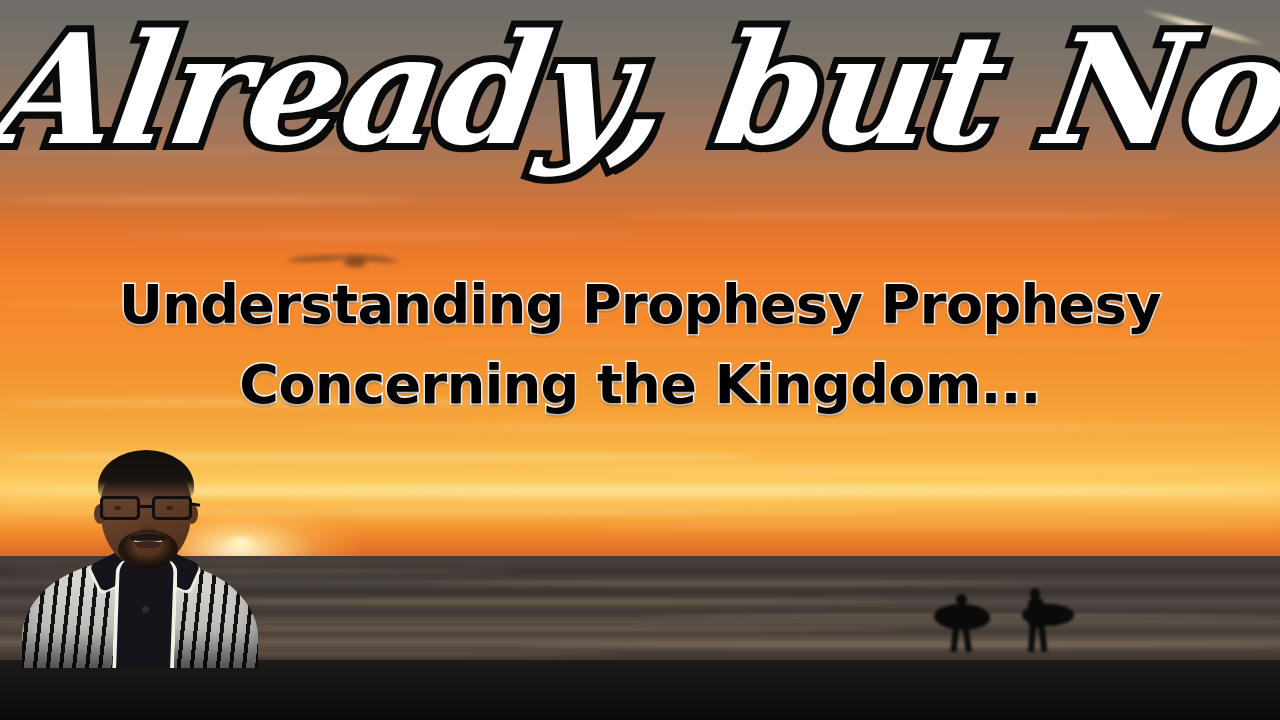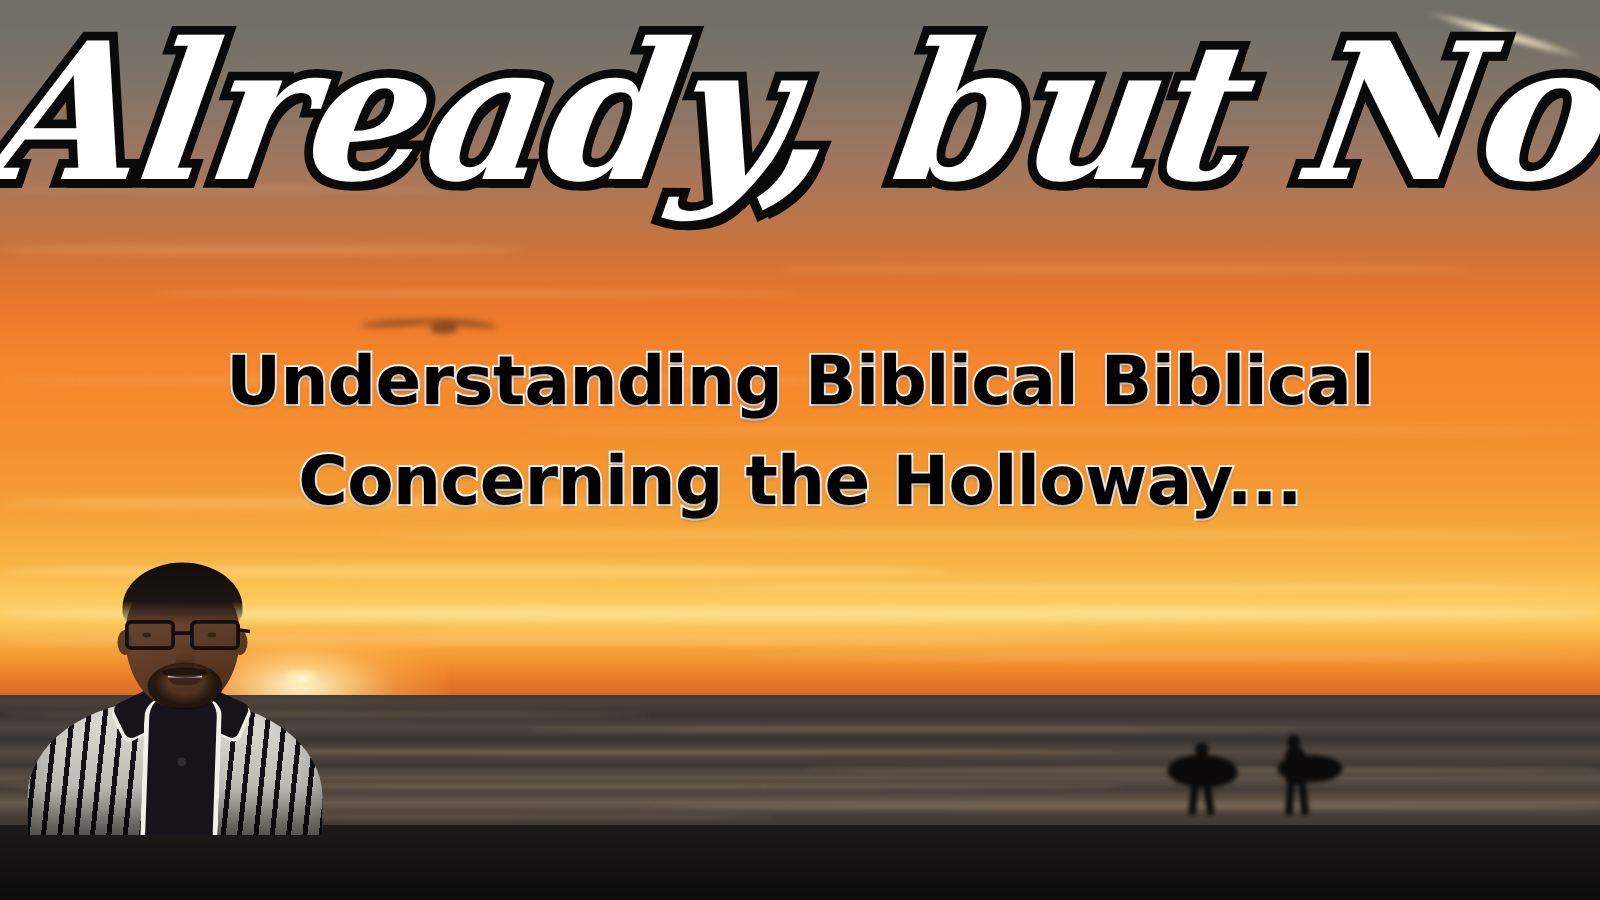--- a/index.html
+++ b/index.html
@@ -396,21 +396,21 @@
     </div>
     <div class="p-nose"></div>
     <div class="p-goatee"></div>
     <div class="p-mouth"></div>
     <div class="p-mustache"></div>
   </div>
 
   <div class="title-main">Already, but Not Yet...</div>
 
   <div class="subtitle subtitle-1">
-    <span class="inner">Understanding Biblical Biblical</span>
+    <span class="inner">Understanding Prophesy Prophesy</span>
   </div>
 
   <div class="subtitle subtitle-2">
-    <span class="inner">Concerning the Holloway...</span>
+    <span class="inner">Concerning the Kingdom...</span>
   </div>
 
 
 </div>
 
 </body></html>

